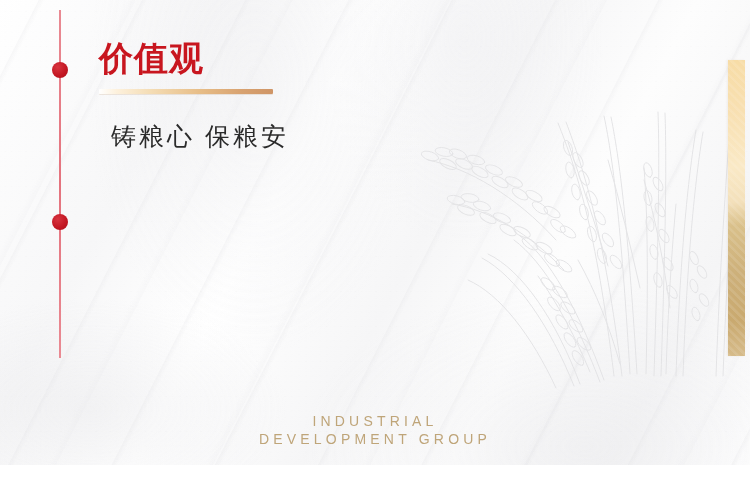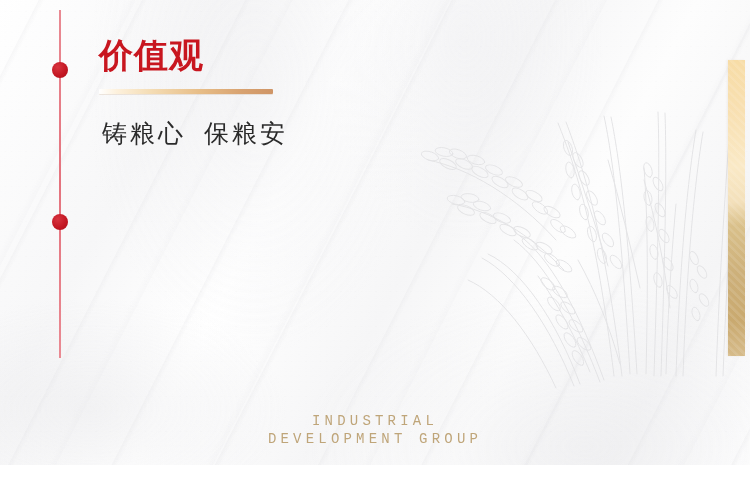--- a/index.html
+++ b/index.html
@@ -8,21 +8,21 @@
     padding: 0;
     background: #ffffff;
   }
 
   .stage {
     position: relative;
     width: 750px;
     height: 465px;
     overflow: hidden;
     background-color: #fbfbfb;
-    font-family: Liberation Mono, monospace;
+    font-family: Liberation Sans, sans-serif;
   }
 
   
   .bg-base {
     position: absolute;
     inset: 0;
     background:
       linear-gradient(118deg, #ffffff 0%, #f7f7f8 22%, #ffffff 38%, #f6f6f7 55%, #fdfdfd 70%, #f5f5f6 86%, #ffffff 100%);
   }
   .bg-marble {
@@ -118,21 +118,21 @@
       #ffffff 0%,
       #fdf1dd 10%,
       #f4dcb4 30%,
       #e7bd87 58%,
       #d8a270 82%,
       #cf9566 100%);
     box-shadow: 0 1px 0 rgba(180,135,90,.18);
   }
 
   .body-line {
-    margin: 3px;
+    margin: 12px;
     color: #2b2b2b;
     font-size: 25px;
     line-height: 48px;
     letter-spacing: 2px;
     white-space: nowrap;
     font-weight: 400;
   }
   .block.one .body-wrap { margin-top: 18px; }
   .block.two .body-wrap { margin-top: 16px; }
   .block.one .body-line { letter-spacing: 3px; }

